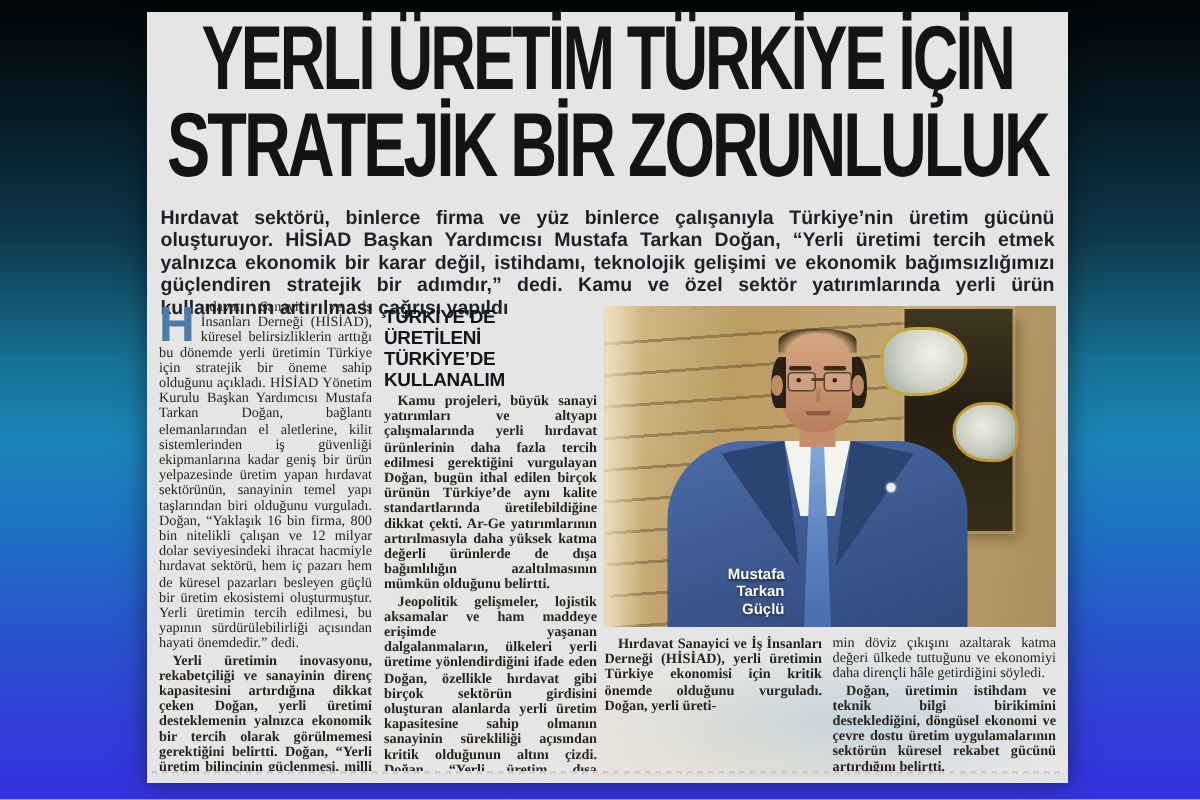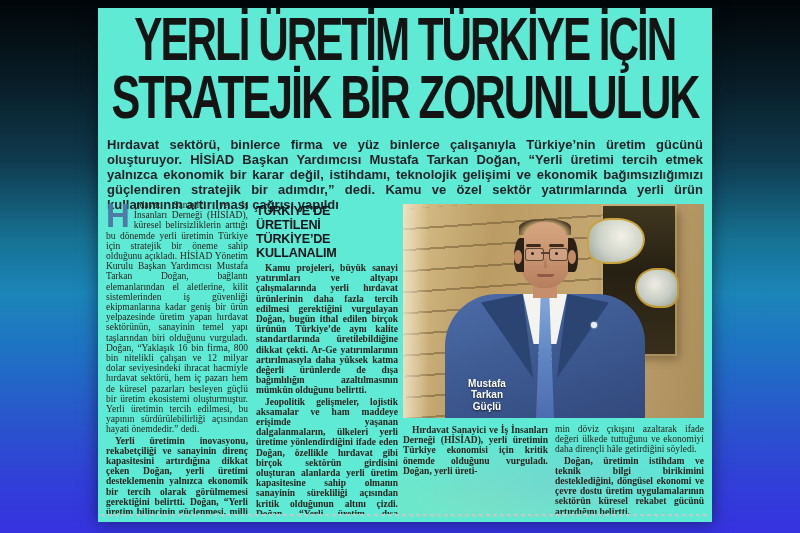--- a/index.html
+++ b/index.html
@@ -3,21 +3,21 @@
 <meta charset="utf-8">
 <style>
   html,body{margin:0;padding:0;}
   body{
     width:800px;height:533px;overflow:hidden;position:relative;
     background:linear-gradient(180deg,#010608 0%,#081c26 15%,#0f3a4e 30%,#177294 45%,#1b85b8 55%,#1f72c4 66%,#2a53cd 80%,#3140d8 90%,#3632e0 100%);
     font-family:"Liberation Sans",sans-serif;
   }
   .clip{
     position:absolute;left:98px;top:8px;width:614px;height:514px;
-    background:#5eead4;box-shadow:0 0 16px rgba(0,0,0,.5);
+    background:#e5e5e5;box-shadow:0 0 16px rgba(0,0,0,.5);
   }
   
   .headline{position:absolute;left:0;top:2px;width:614px;height:122px;display:flex;flex-direction:column;align-items:center;justify-content:flex-start;overflow:visible;}
   .hl{white-space:nowrap;font-weight:700;font-size:54px;line-height:58px;letter-spacing:-2.5px;color:#141414;display:inline-block;}
   .hl1{transform:scale(.78,1.12);transform-origin:center center;}
   .hl2{transform:scale(.80,1.12);transform-origin:center center;}
   
   .deck{
     position:absolute;left:9px;top:129px;width:596px;height:60px;
     font-weight:700;font-size:13px;line-height:15px;color:#1d2026;
@@ -93,21 +93,21 @@
   .lapel-left{position:absolute;left:58px;top:84px;width:52px;height:84px;background:#2c4471;
     clip-path:polygon(80% 0,0 10%,100% 100%);}
   .lapel-right{position:absolute;left:134px;top:84px;width:52px;height:84px;background:#2c4471;
     clip-path:polygon(20% 0,100% 10%,0 100%);}
   .tie{position:absolute;left:113px;top:86px;width:18px;height:122px;
     background:linear-gradient(180deg,#84a7da 0%,#5f85c2 50%,#4a6db0 100%),
                radial-gradient(circle,rgba(255,255,255,.55) 1px,transparent 1.6px);
     background-blend-mode:normal;background-size:100% 100%,6px 6px;
     clip-path:polygon(26% 0,74% 0,100% 100%,0 100%);}
   .pin{position:absolute;left:168px;top:112px;width:6px;height:6px;background:#e8eef6;border-radius:50%;box-shadow:0 0 2px #fff;}
-  .caption{position:absolute;left:48px;bottom:6px;width:72px;text-align:center;
+  .caption{position:absolute;left:48px;bottom:6px;width:72px;text-align:right;
     font-weight:700;font-size:10px;line-height:11.5px;color:#ffffff;
     text-shadow:0 1px 2px rgba(0,0,0,.65);}
 </style>
 </head>
 <body>
 
 <div class="clip">
 
   <div class="headline">
     <span class="hl hl1">YERLİ ÜRETİM TÜRKİYE İÇİN</span>
@@ -168,18 +168,18 @@
     </div>
   </div>
 
   <div class="watermark"></div>
 
   <div class="col col3">
     <p class="indent">Hırdavat Sanayici ve İş İnsanları Derneği (HİSİAD), yerli üretimin Türkiye ekonomisi için kritik önemde olduğunu vurguladı. Doğan, yerli üreti-</p>
   </div>
 
   <div class="col col4">
-    <p>min döviz çıkışını azaltarak ifade değeri ülkede tuttuğunu ve ekonomiyi daha dirençli hâle getirdiğini söyledi.</p>
+    <p>min döviz çıkışını azaltarak katma değeri ülkede tuttuğunu ve ekonomiyi daha dirençli hâle getirdiğini söyledi.</p>
     <p class="indent">Doğan, üretimin istihdam ve teknik bilgi birikimini desteklediğini, döngüsel ekonomi ve çevre dostu üretim uygulamalarının sektörün küresel rekabet gücünü artırdığını belirtti.</p>
   </div>
 
   <div class="zigzag"></div>
 </div>
 
 </body></html>

